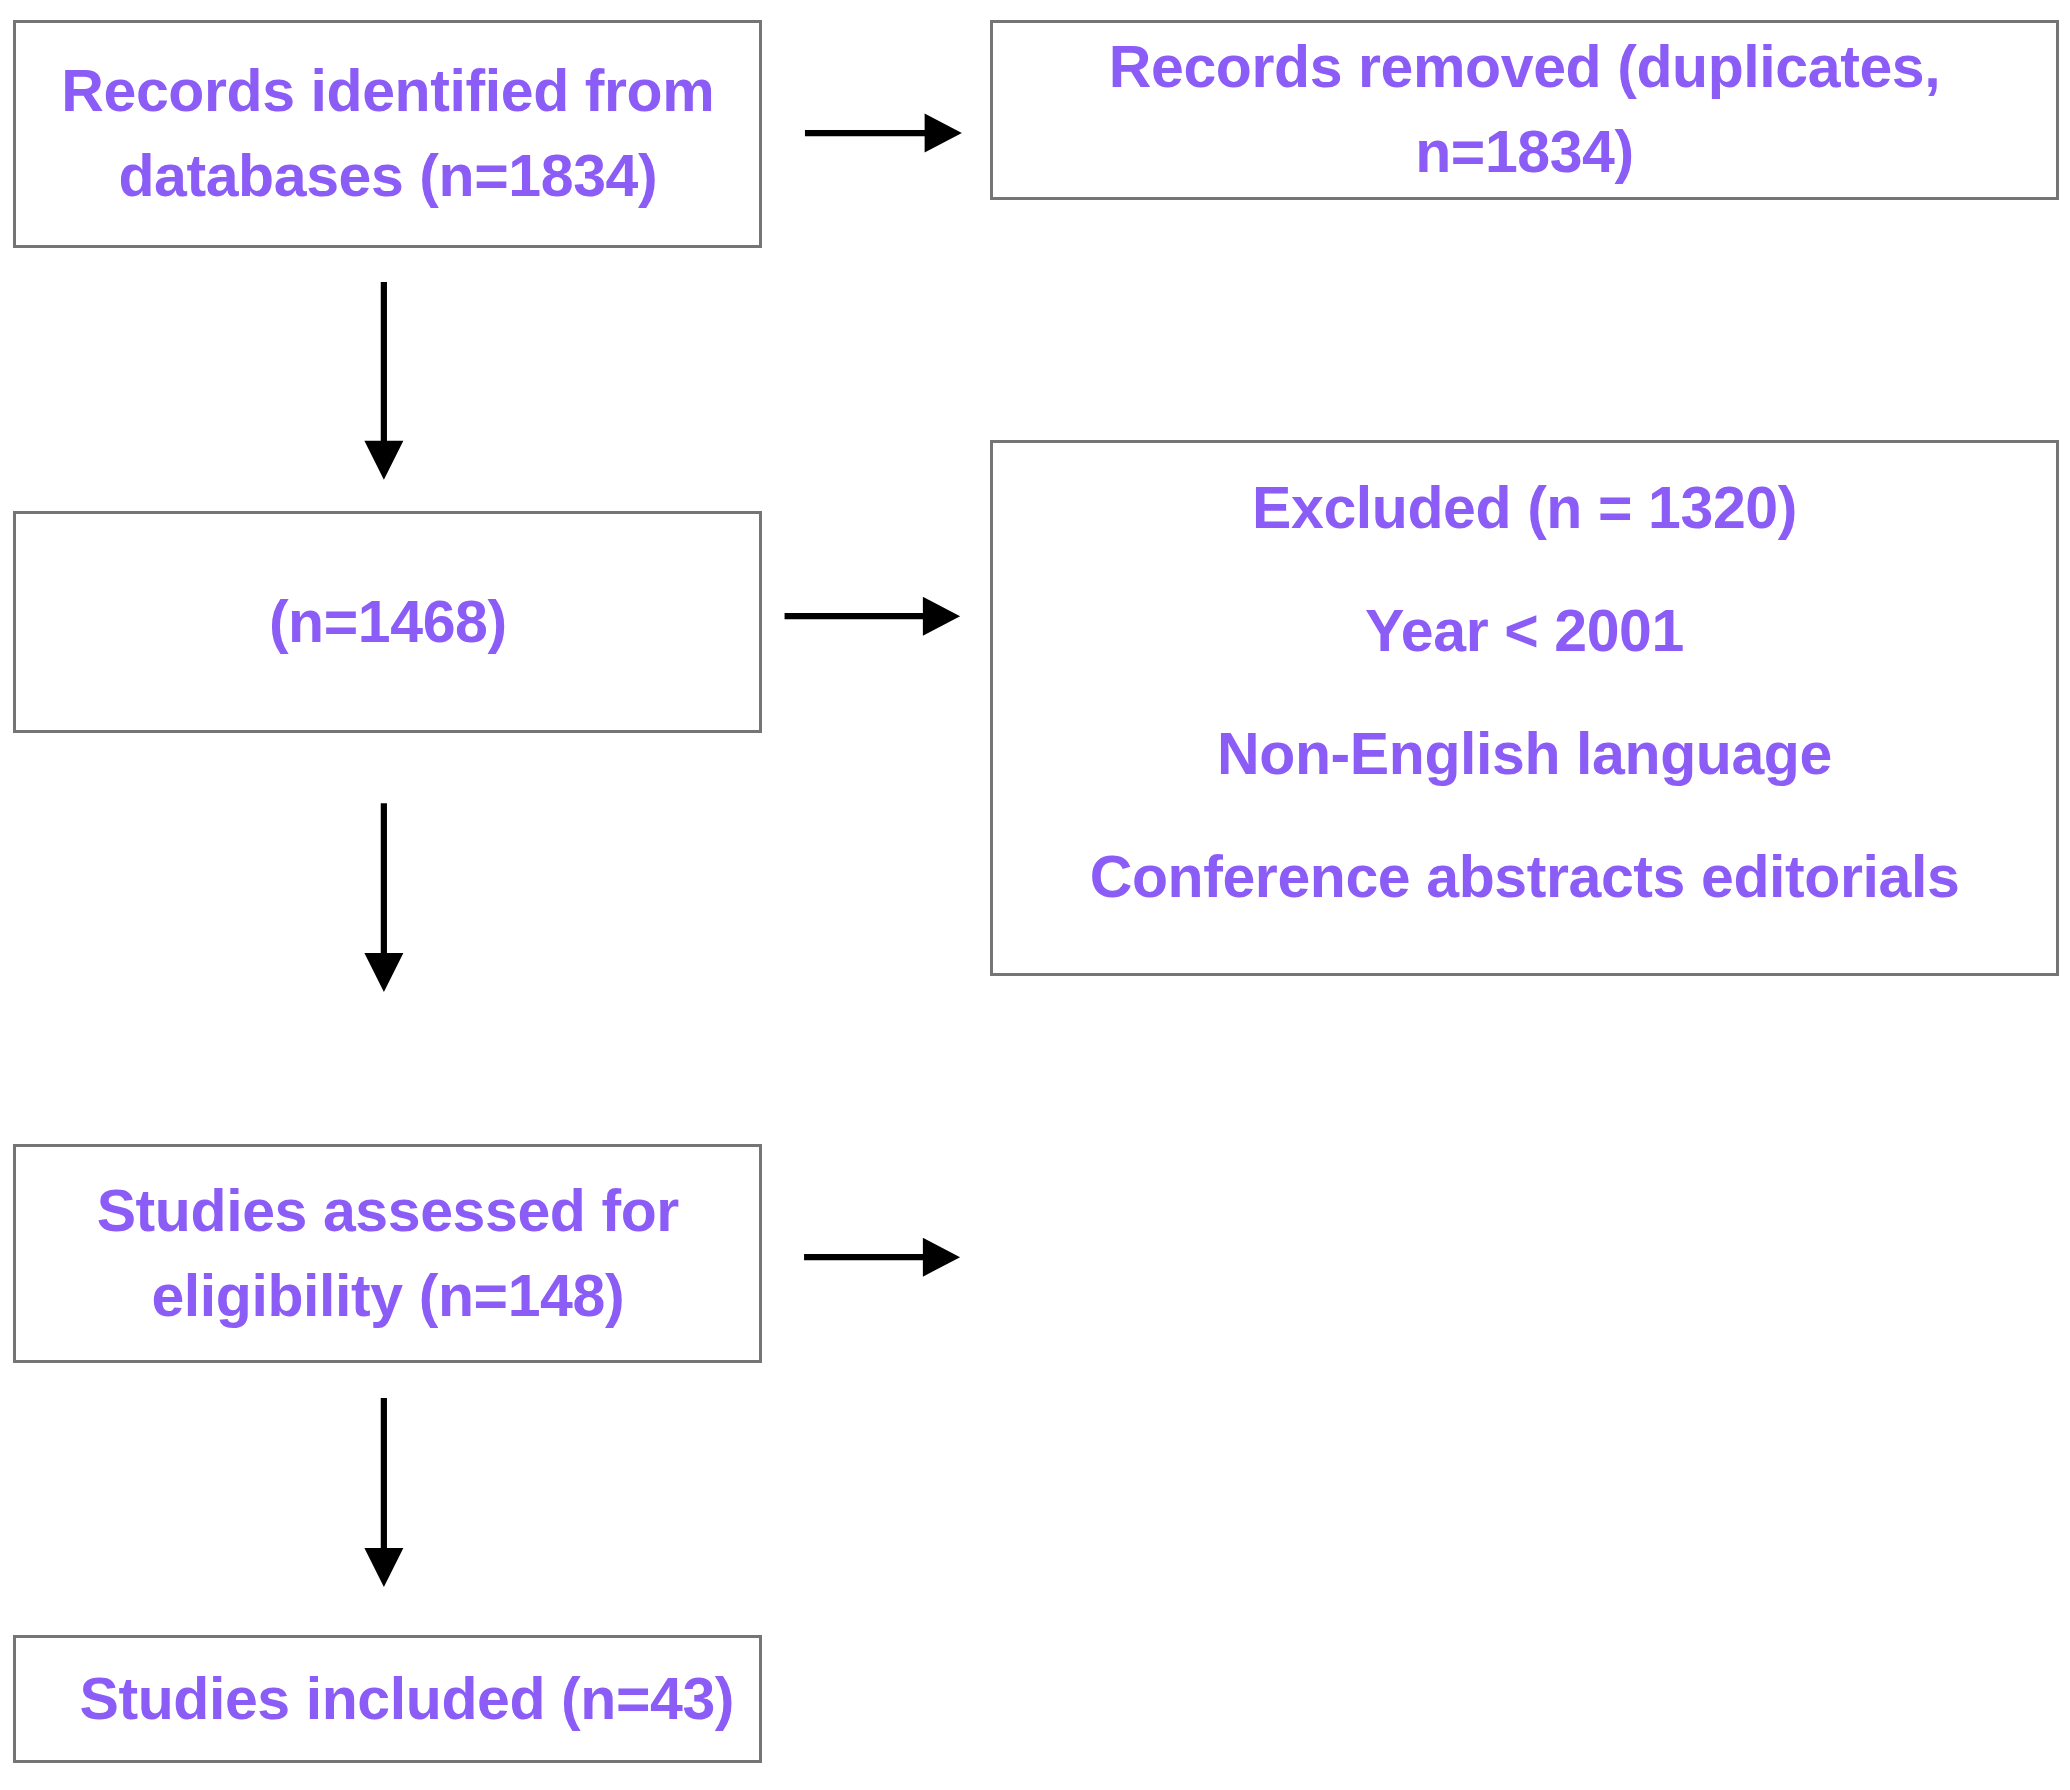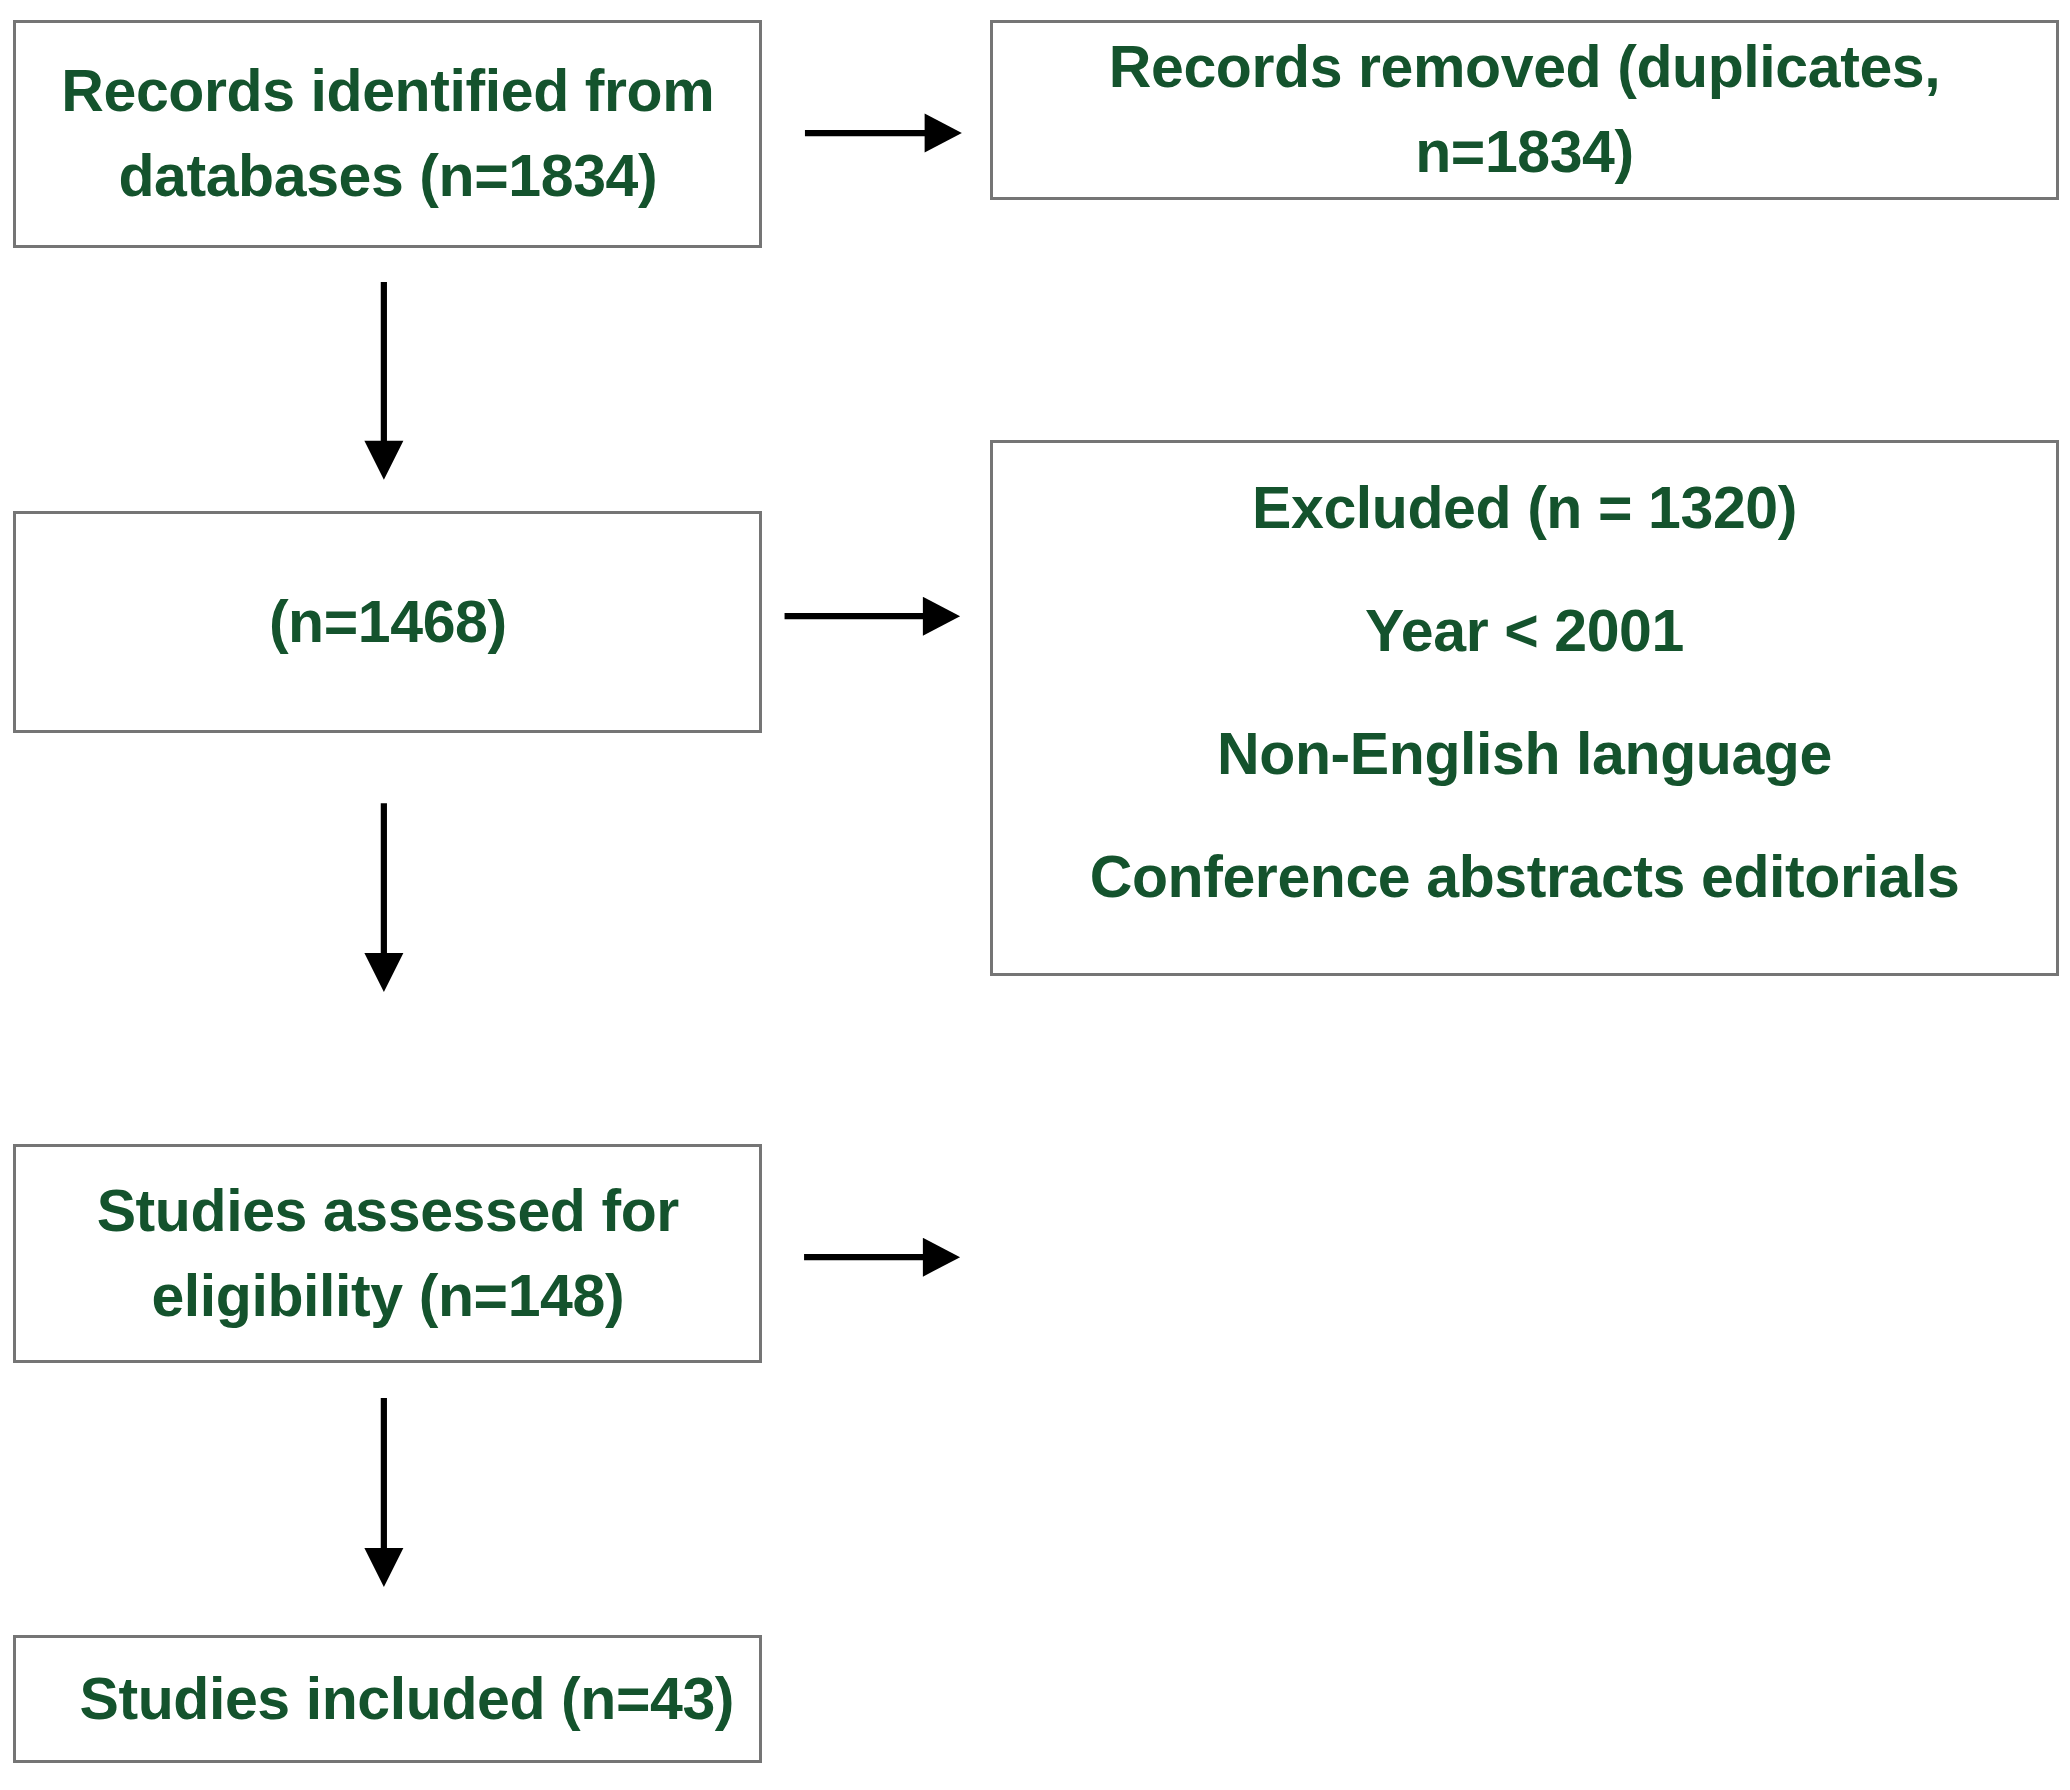--- a/index.html
+++ b/index.html
@@ -7,21 +7,21 @@
     padding: 0;
     background: #ffffff;
   }
   .canvas {
     position: relative;
     width: 2070px;
     height: 1790px;
     background: #ffffff;
     font-family: "Liberation Sans", sans-serif;
     font-weight: 700;
-    color: #14532d;
+    color: #8b5cf6;
     overflow: hidden;
   }
   .box {
     position: absolute;
     border: 3.5px solid #757575;
     background: #ffffff;
     box-sizing: border-box;
     display: flex;
     flex-direction: column;
     align-items: center;

